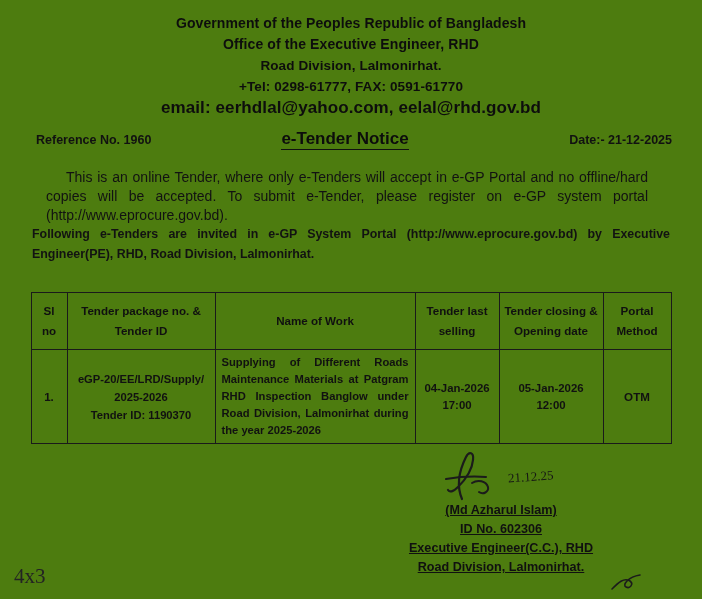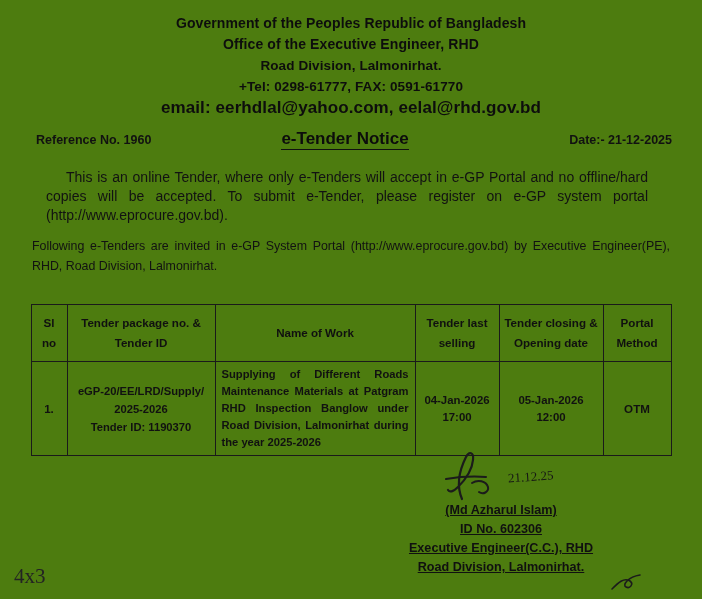--- a/index.html
+++ b/index.html
@@ -80,24 +80,24 @@
     font-size: 14px;
     line-height: 19px;
     color: #121212;
     text-align: justify;
   }
   .para.p1 {
     text-indent: 20px;
     margin-right: 54px;
   }
   .para.p2 {
-    margin-top: 12px;
+    margin-top: 0;
     margin-left: 32px;
     margin-right: 32px;
-    font-weight: normal;
+    font-weight: bold;
     font-size: 12.4px;
     line-height: 19.5px;
   }
 
   table.tender {
     margin: 28px auto 0 auto;
     width: 640px;
     border-collapse: collapse;
     table-layout: fixed;
   }

